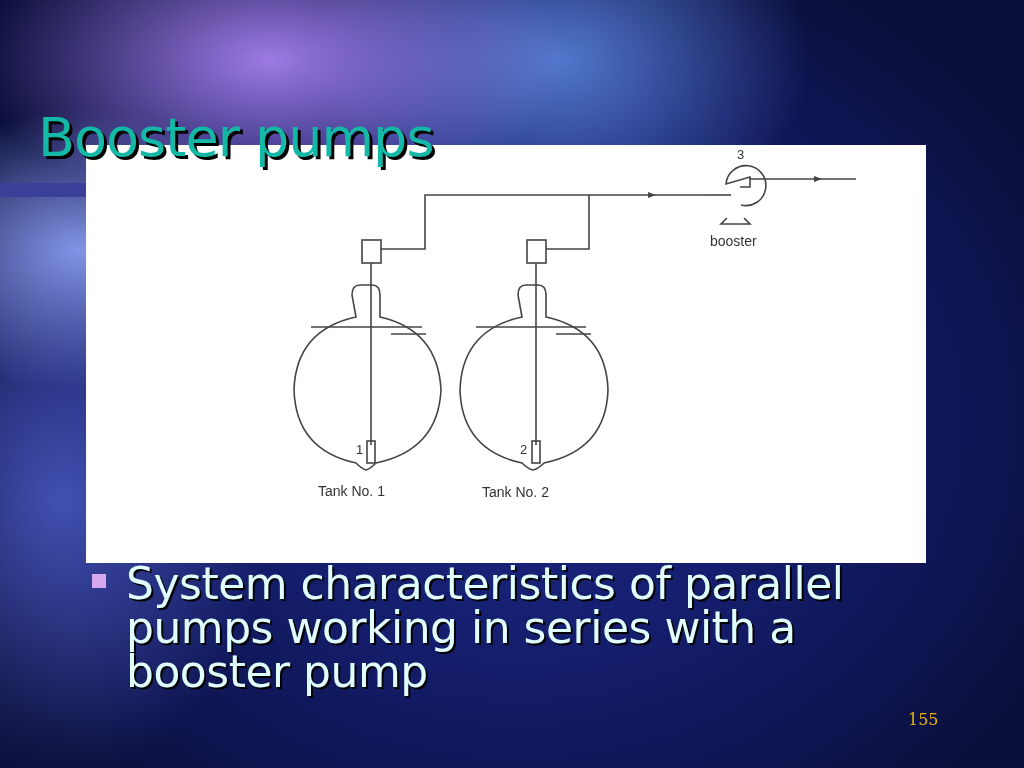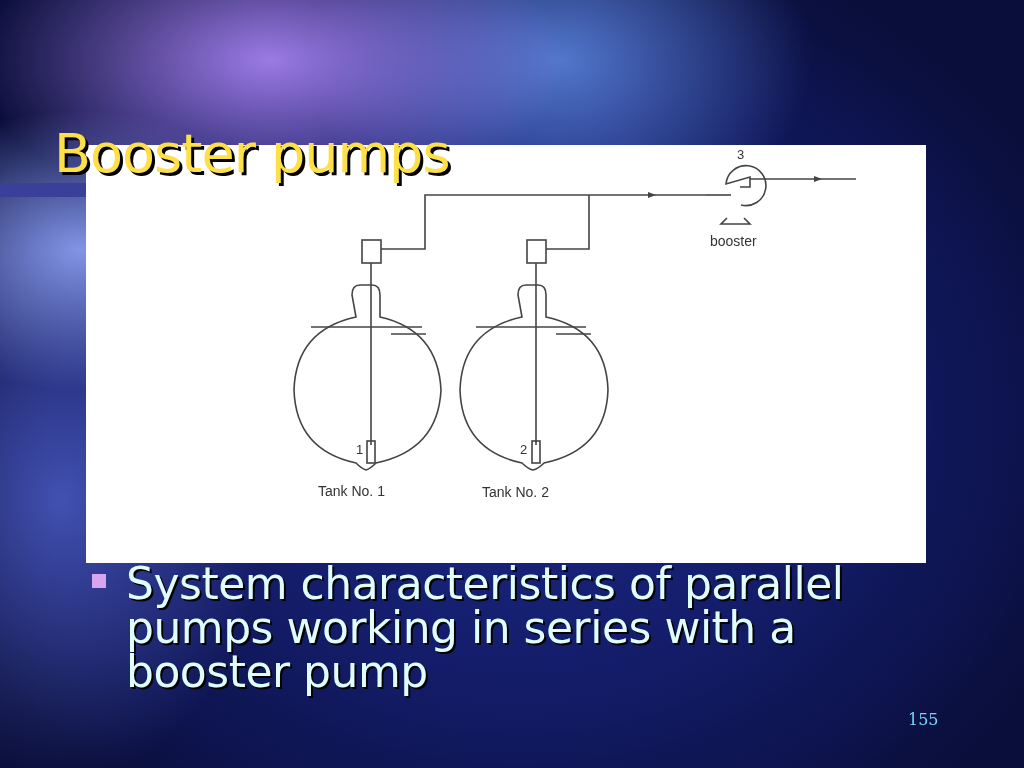--- a/index.html
+++ b/index.html
@@ -13,43 +13,43 @@
       radial-gradient(ellipse 600px 500px at 520px 420px, #1c2a8a 0%, #141d6a 50%, #0e1450 80%, #0a0e3a 100%);
     background-color:#0e1450;
     font-family:"DejaVu Sans", sans-serif;
   }
   .accent-bar {
     position:absolute; left:0; top:183px; width:86px; height:14px;
     background:#3a3f9a;
   }
   .title {
     position:absolute; left:38px; top:106px;
-    font-size:54px; color:#fde047; letter-spacing:-1px;
+    font-size:54px; color:#14b8a6; letter-spacing:-1px;
     text-shadow:3px 3px 0 #000;
-    z-index:3; margin:16px; font-weight:normal;
+    z-index:3; margin:0; font-weight:normal;
   }
   .figure {
     position:absolute; left:86px; top:145px; width:840px; height:418px;
     background:#ffffff; z-index:2;
   }
   .figure svg { width:100%; height:100%; display:block; }
   .bullet-row {
     position:absolute; left:92px; top:562px; width:860px;
     display:flex; align-items:flex-start; z-index:3;
   }
   .bullet-marker {
     width:14px; height:14px; background:#d6a6ee; margin-top:12px; margin-right:20px; flex:none;
   }
   .bullet-text {
     font-size:44px; line-height:44px; color:#dffcff;
     text-shadow:2px 2px 0 #000; letter-spacing:-0.5px;
   }
   .page-number {
     position:absolute; left:908px; top:710px;
-    font-family:"DejaVu Serif", serif; font-size:16px; color:#7dd3fc;
+    font-family:"DejaVu Serif", serif; font-size:16px; color:#eab308;
   }
   .diag-label { font-family:"Liberation Sans", sans-serif; fill:#333; }
 </style>
 </head>
 <body>
 
 <div class="accent-bar"></div>
 
 <h1 class="title">Booster pumps</h1>
 

